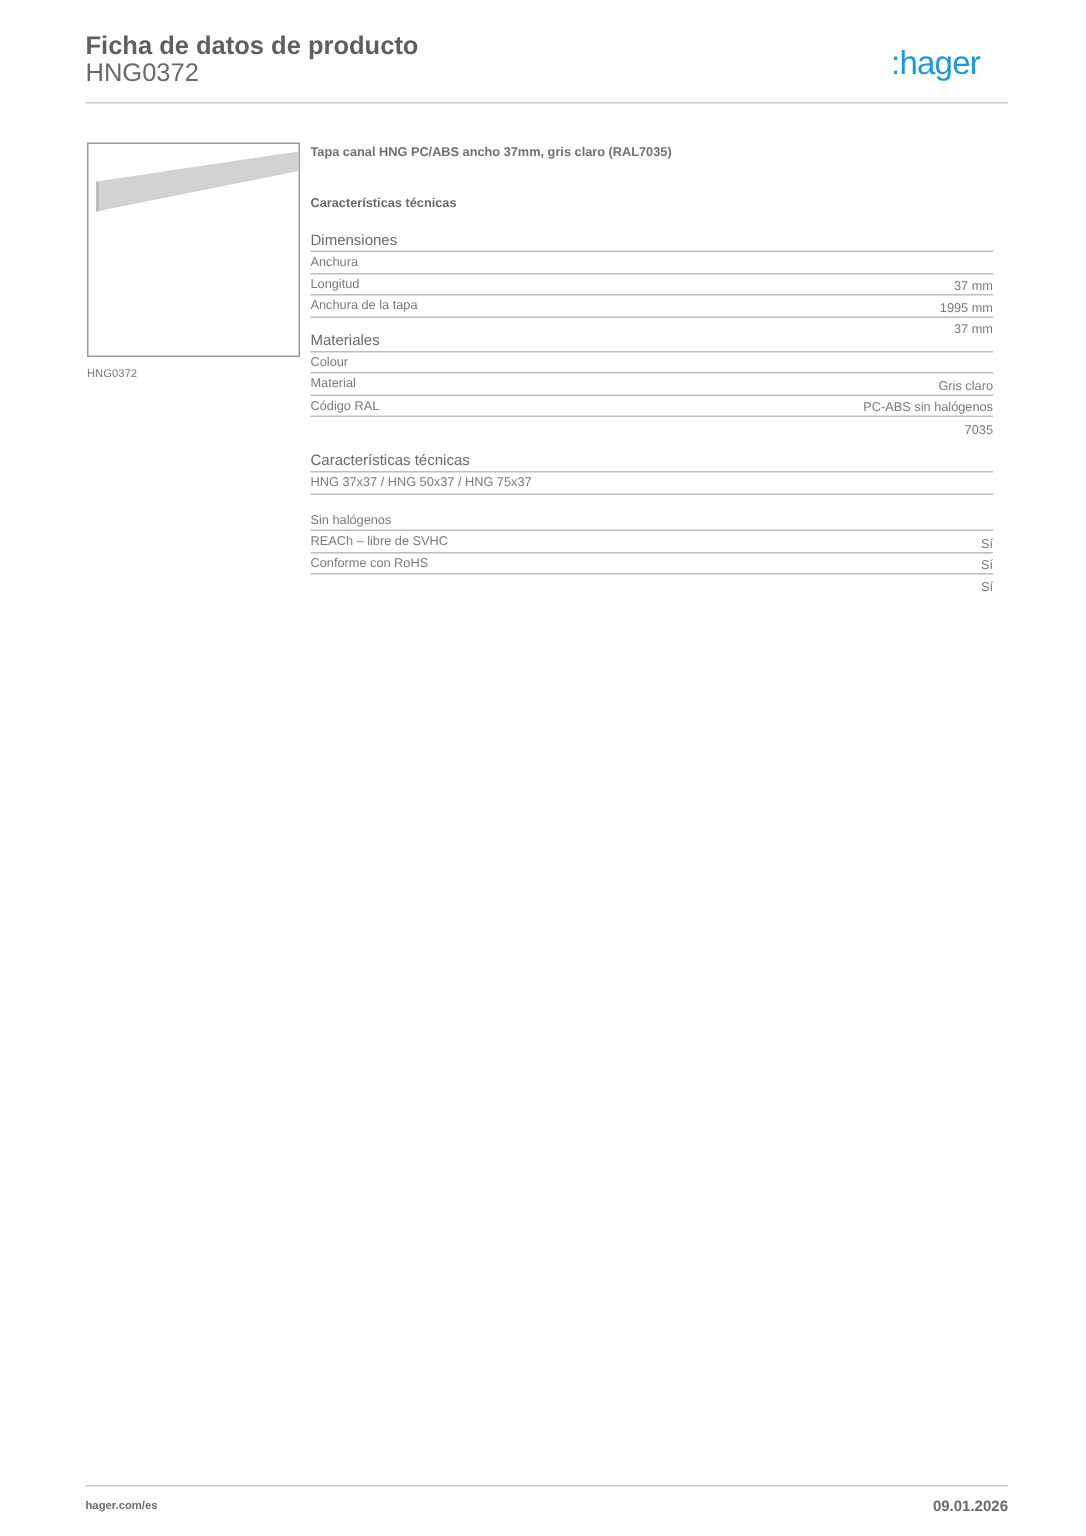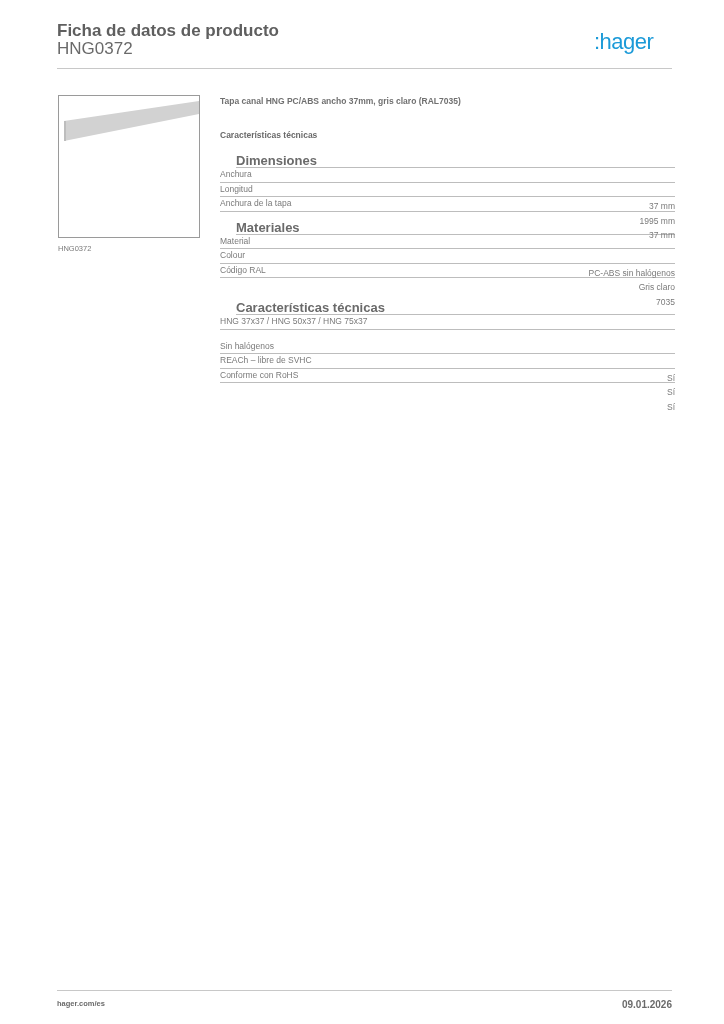--- a/index.html
+++ b/index.html
@@ -25,32 +25,33 @@
   }
   .product-image {
     position: absolute; left: 58px; top: 95px; width: 142px; height: 143px;
     border: 1px solid #9a9a9a; box-sizing: border-box; background: #fff;
   }
   .product-image svg { position: absolute; left: 0; top: 0; }
   .image-caption {
     position: absolute; left: 58px; top: 244px; font-size: 7.5px; color: #7a7a7a;
   }
   .content {
-    position: absolute; left: 220px; top: 94px; width: 455px;
+    position: absolute; left: 207px; top: 94px; width: 455px;
   }
   .desc { font-size: 8.5px; font-weight: bold; color: #707070; height: 14px; line-height: 14px; }
   .heading { font-size: 8.5px; font-weight: bold; color: #6a6a6a; height: 14px; line-height: 14px; }
   .section-head {
-    font-size: 13px; font-weight: bold; color: #6a6a6a;
-    height: 13px; line-height: 13px; border-bottom: 1px solid #bdbdbd; margin-left: 16px;
+    font-size: 10px; font-weight: normal; color: #6a6a6a;
+    height: 13px; line-height: 13px; border-bottom: 1px solid #bdbdbd;
   }
   .row {
     display: flex; justify-content: space-between;
     font-size: 8.5px; color: #7a7a7a; height: 13.5px; line-height: 13px;
     border-bottom: 1px solid #bdbdbd;
+    align-items: center;
   }
   .row .val { text-align: right; margin-top: 32px; }
   .footer-rule {
     position: absolute; left: 57px; top: 990px; width: 615px; height: 1px; background: #c8c8c8;
   }
   .footer-left { position: absolute; left: 57px; top: 999px; font-size: 7.5px; font-weight: bold; color: #6a6a6a; }
   .footer-mid { position: absolute; left: 341px; top: 999px; font-size: 7.5px; color: #8a8a8a; margin-top: 40px; }
   .footer-right { position: absolute; right: 52px; top: 999px; font-size: 10px; font-weight: bold; color: #6a6a6a; }
 </style>
 </head>
@@ -89,26 +90,26 @@
       <span>Anchura de la tapa</span>
       <span class="val">37 mm</span>
     </div>
   </div>
 
   <div style="height:9px"></div>
 
   <div>
     <div class="section-head">Materiales</div>
     <div class="row">
+      <span>Colour</span>
+      <span class="val">Gris claro</span>
+    </div>
+    <div class="row">
       <span>Material</span>
       <span class="val">PC-ABS sin halógenos</span>
-    </div>
-    <div class="row">
-      <span>Colour</span>
-      <span class="val">Gris claro</span>
     </div>
     <div class="row">
       <span>Código RAL</span>
       <span class="val">7035</span>
     </div>
   </div>
 
   <div style="height:23px"></div>
 
   <div>

